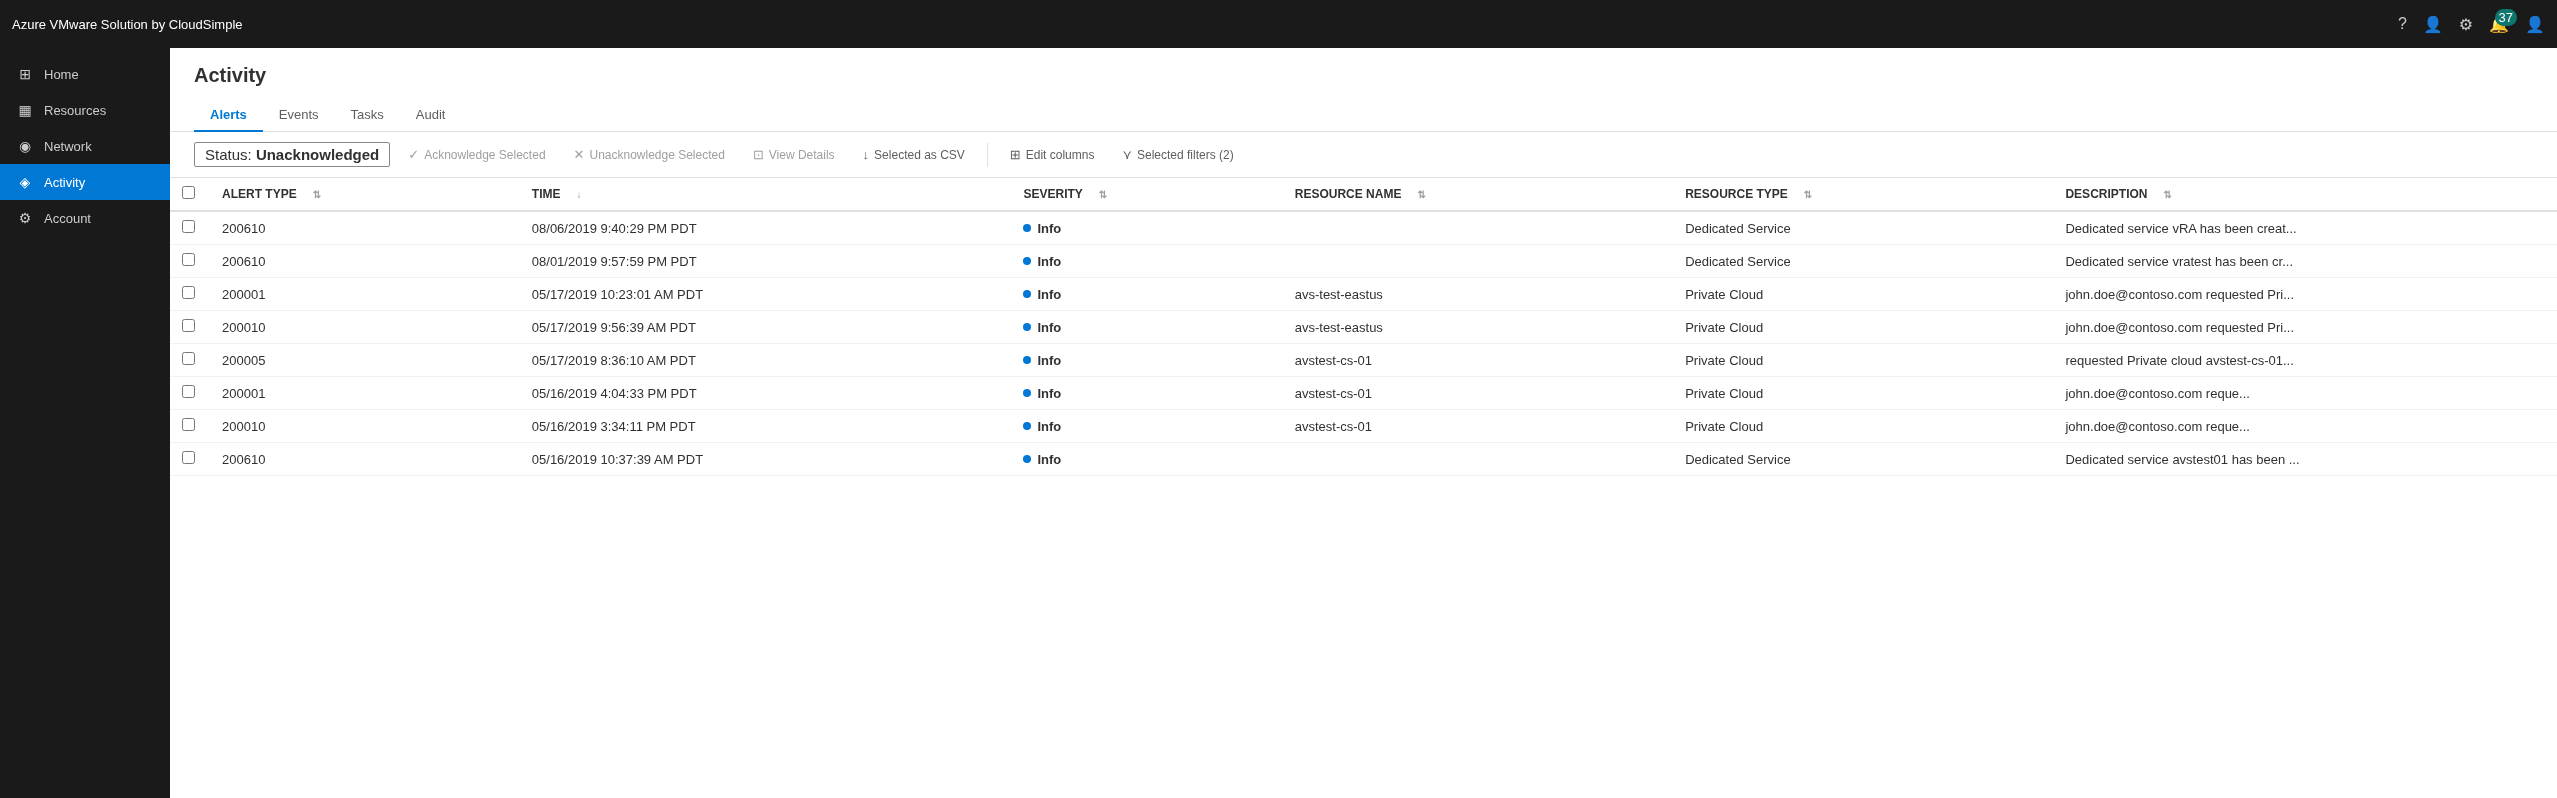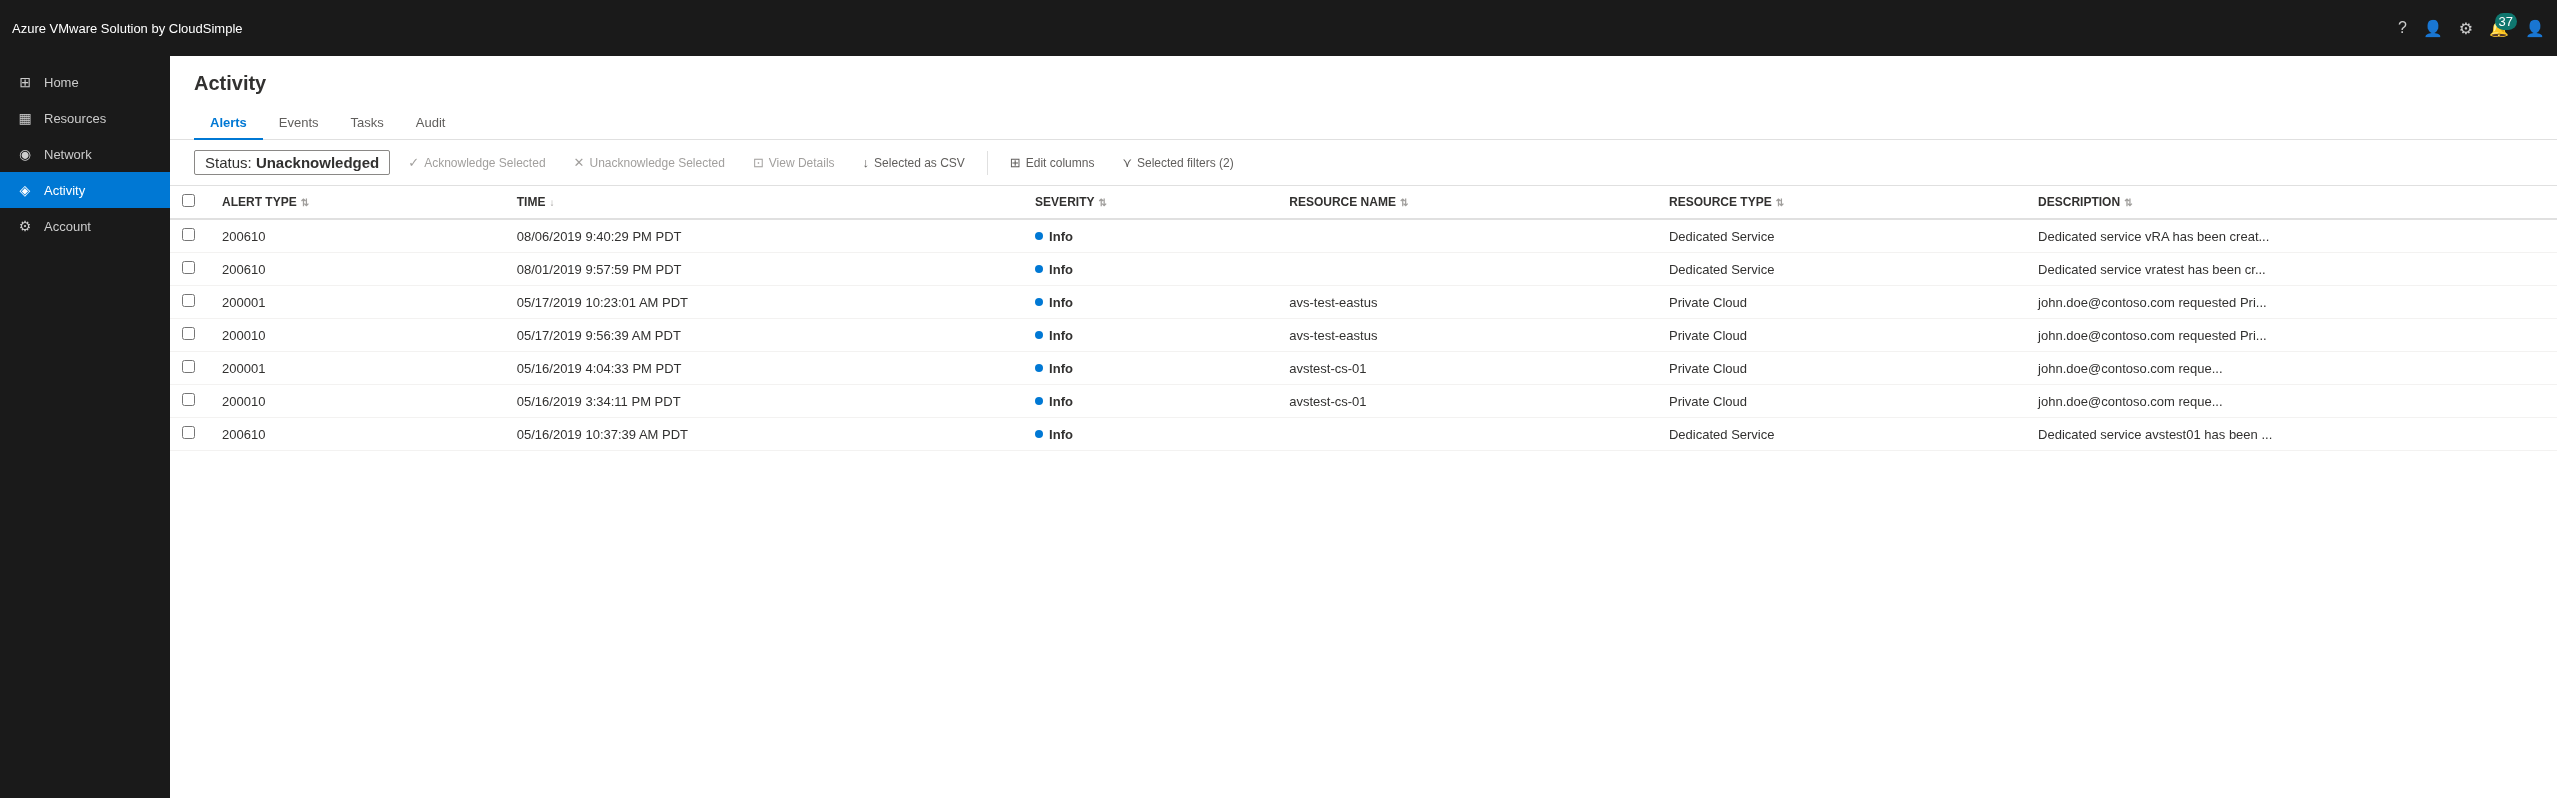--- a/index.html
+++ b/index.html
@@ -2,21 +2,21 @@
 <html><head>
   <meta charset="utf-8">
   <style>
     * { box-sizing: border-box; margin: 0; padding: 0; }
     body { font-family: 'Segoe UI', Arial, sans-serif; font-size: 13px; background: #f3f2f1; display: flex; flex-direction: column; height: 100vh; overflow: hidden; }
 
     
     .topbar {
       background: #1a1a1a;
       color: #fff;
-      height: 56px;
+      height: 48px;
       display: flex;
       align-items: center;
       padding: 0 12px;
       justify-content: space-between;
       flex-shrink: 0;
     }
     .topbar-title {
       font-size: 13px;
       color: #fff;
       font-weight: 400;
@@ -181,21 +181,21 @@
       white-space: nowrap;
       background: #fff;
       position: sticky;
       top: 0;
       z-index: 1;
       border-bottom: 1px solid #e0e0e0;
     }
     .th-content {
       display: inline-flex;
       align-items: center;
-      gap: 4px;
+      gap: 16px;
     }
     .sort-icon { color: #a19f9d; font-size: 10px; }
     tbody tr {
       border-bottom: 1px solid #f3f2f1;
     }
     tbody td {
       padding: 8px 12px;
       color: #323130;
       font-size: 13px;
       vertical-align: middle;
@@ -420,20 +420,36 @@
       </div>
     </td>
     <td>avs-test-eastus</td>
     <td>Private Cloud</td>
     <td class="truncate">john.doe@contoso.com requested Pri...</td>
   </tr>
             <tr>
     <td class="checkbox-col">
       <input type="checkbox" style="">
     </td>
+    <td>200005</td>
+    <td>05/17/2019 8:36:10 AM PDT</td>
+    <td>
+      <div class="severity-cell">
+        <span class="severity-dot info"></span>
+        <span>Info</span>
+      </div>
+    </td>
+    <td>avstest-cs-01</td>
+    <td>Private Cloud</td>
+    <td class="truncate">requested Private cloud avstest-cs-01...</td>
+  </tr>
+            <tr>
+    <td class="checkbox-col">
+      <input type="checkbox" style="">
+    </td>
     <td>200001</td>
     <td>05/16/2019 4:04:33 PM PDT</td>
     <td>
       <div class="severity-cell">
         <span class="severity-dot info"></span>
         <span>Info</span>
       </div>
     </td>
     <td>avstest-cs-01</td>
     <td>Private Cloud</td>

